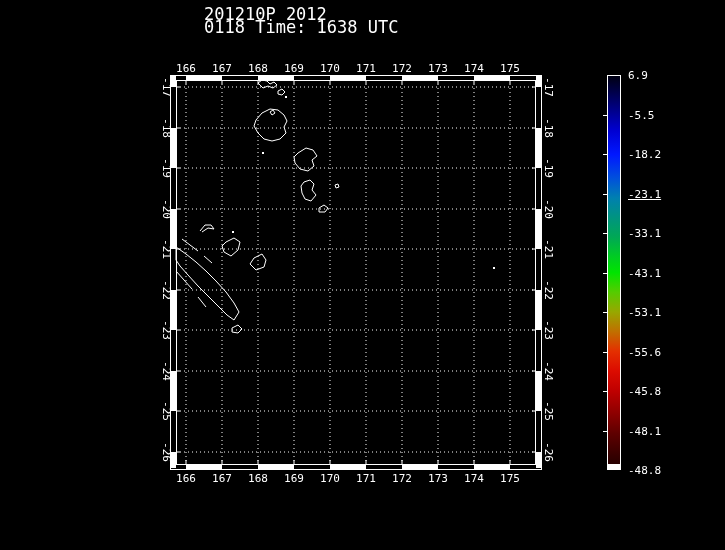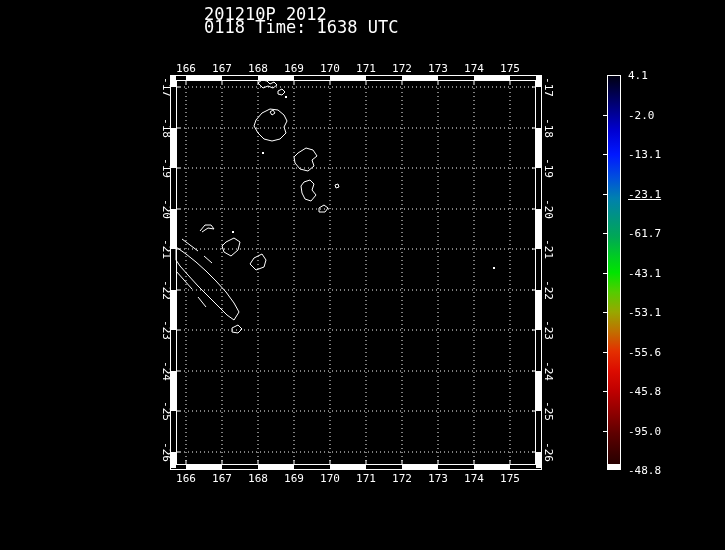--- a/index.html
+++ b/index.html
@@ -139,23 +139,23 @@
 </div>
 <div class="cbtick" style="top:115px;"></div>
 <div class="cbtick" style="top:154px;"></div>
 <div class="cbtick" style="top:194px;"></div>
 <div class="cbtick" style="top:233px;"></div>
 <div class="cbtick" style="top:273px;"></div>
 <div class="cbtick" style="top:312px;"></div>
 <div class="cbtick" style="top:352px;"></div>
 <div class="cbtick" style="top:391px;"></div>
 <div class="cbtick" style="top:431px;"></div>
-<div class="cblab" style="top:69px;">4.1</div>
-<div class="cblab" style="top:109px;">-2.0</div>
-<div class="cblab" style="top:148px;">-13.1</div>
+<div class="cblab" style="top:69px;">6.9</div>
+<div class="cblab" style="top:109px;">-5.5</div>
+<div class="cblab" style="top:148px;">-18.2</div>
 <div class="cblab" style="top:188px;text-decoration:underline;">-23.1</div>
-<div class="cblab" style="top:227px;">-61.7</div>
+<div class="cblab" style="top:227px;">-33.1</div>
 <div class="cblab" style="top:267px;">-43.1</div>
 <div class="cblab" style="top:306px;">-53.1</div>
 <div class="cblab" style="top:346px;">-55.6</div>
 <div class="cblab" style="top:385px;">-45.8</div>
-<div class="cblab" style="top:425px;">-95.0</div>
+<div class="cblab" style="top:425px;">-48.1</div>
 <div class="cblab" style="top:464px;">-48.8</div>
 
 </body></html>

